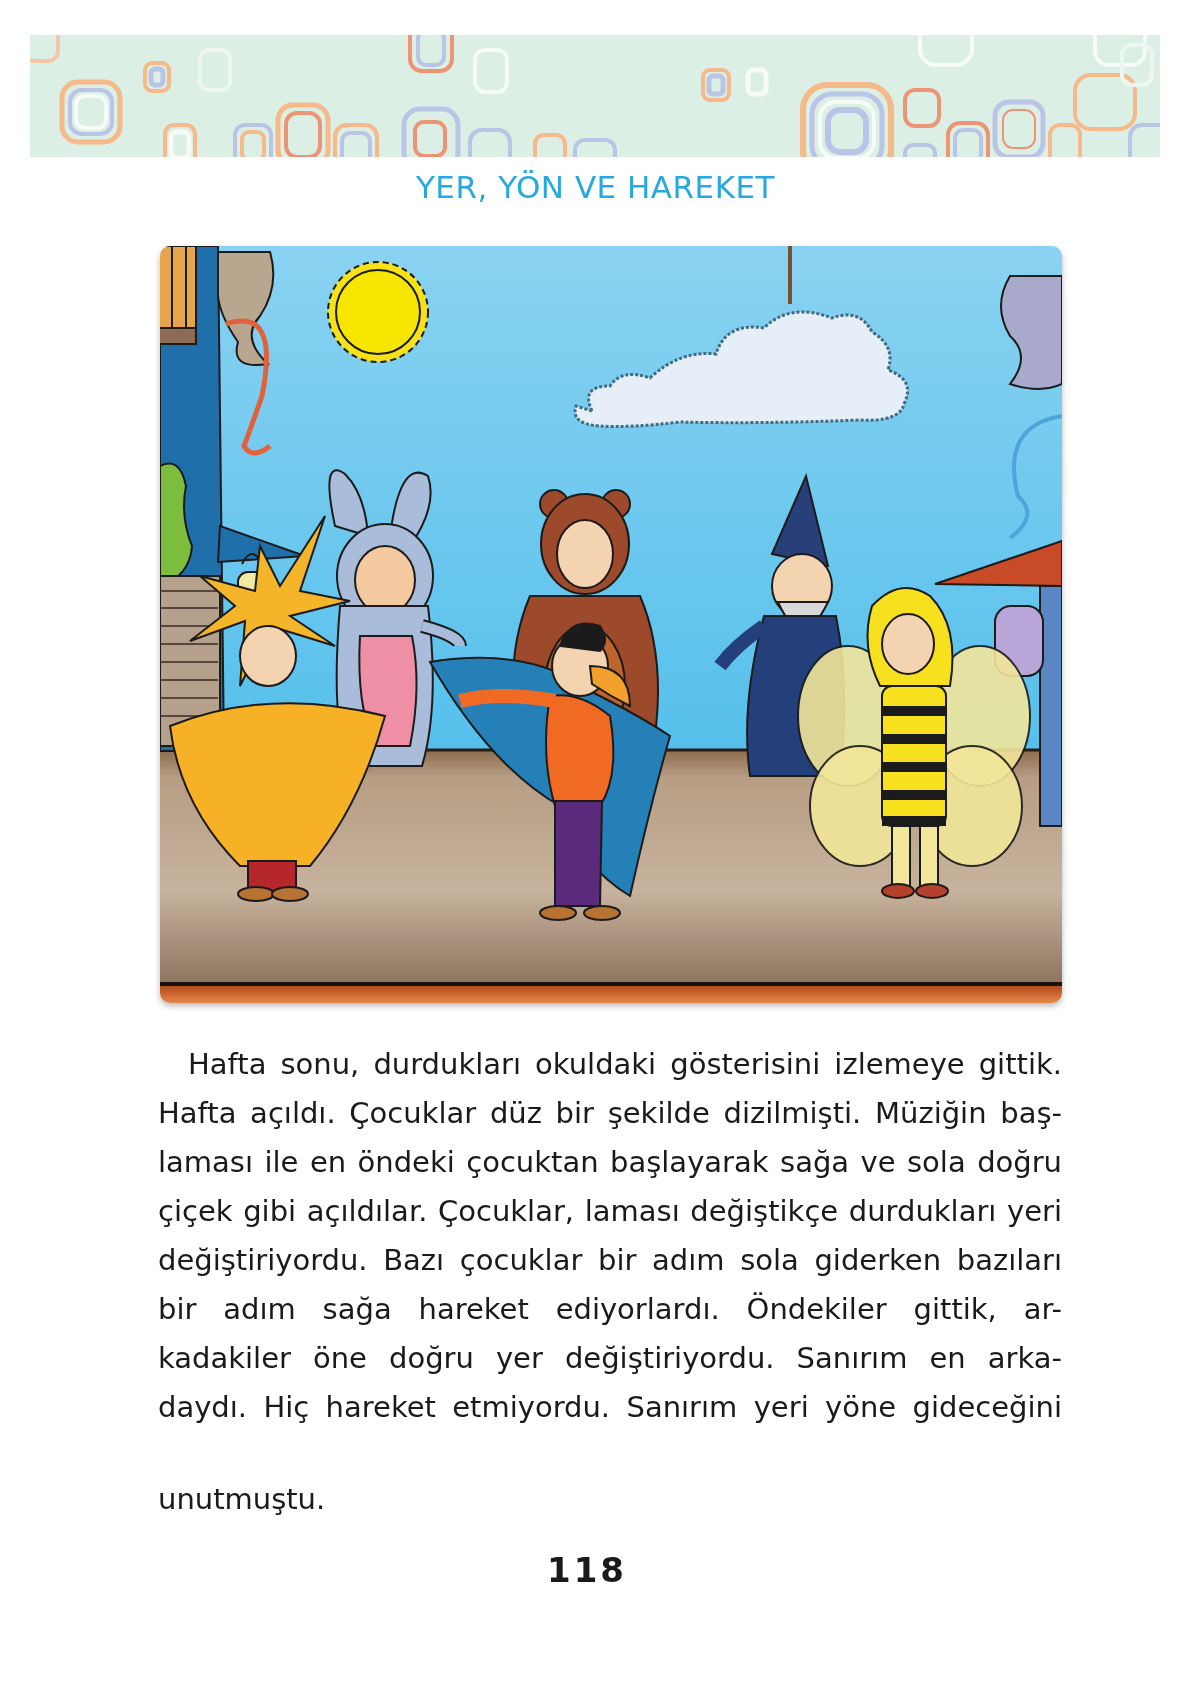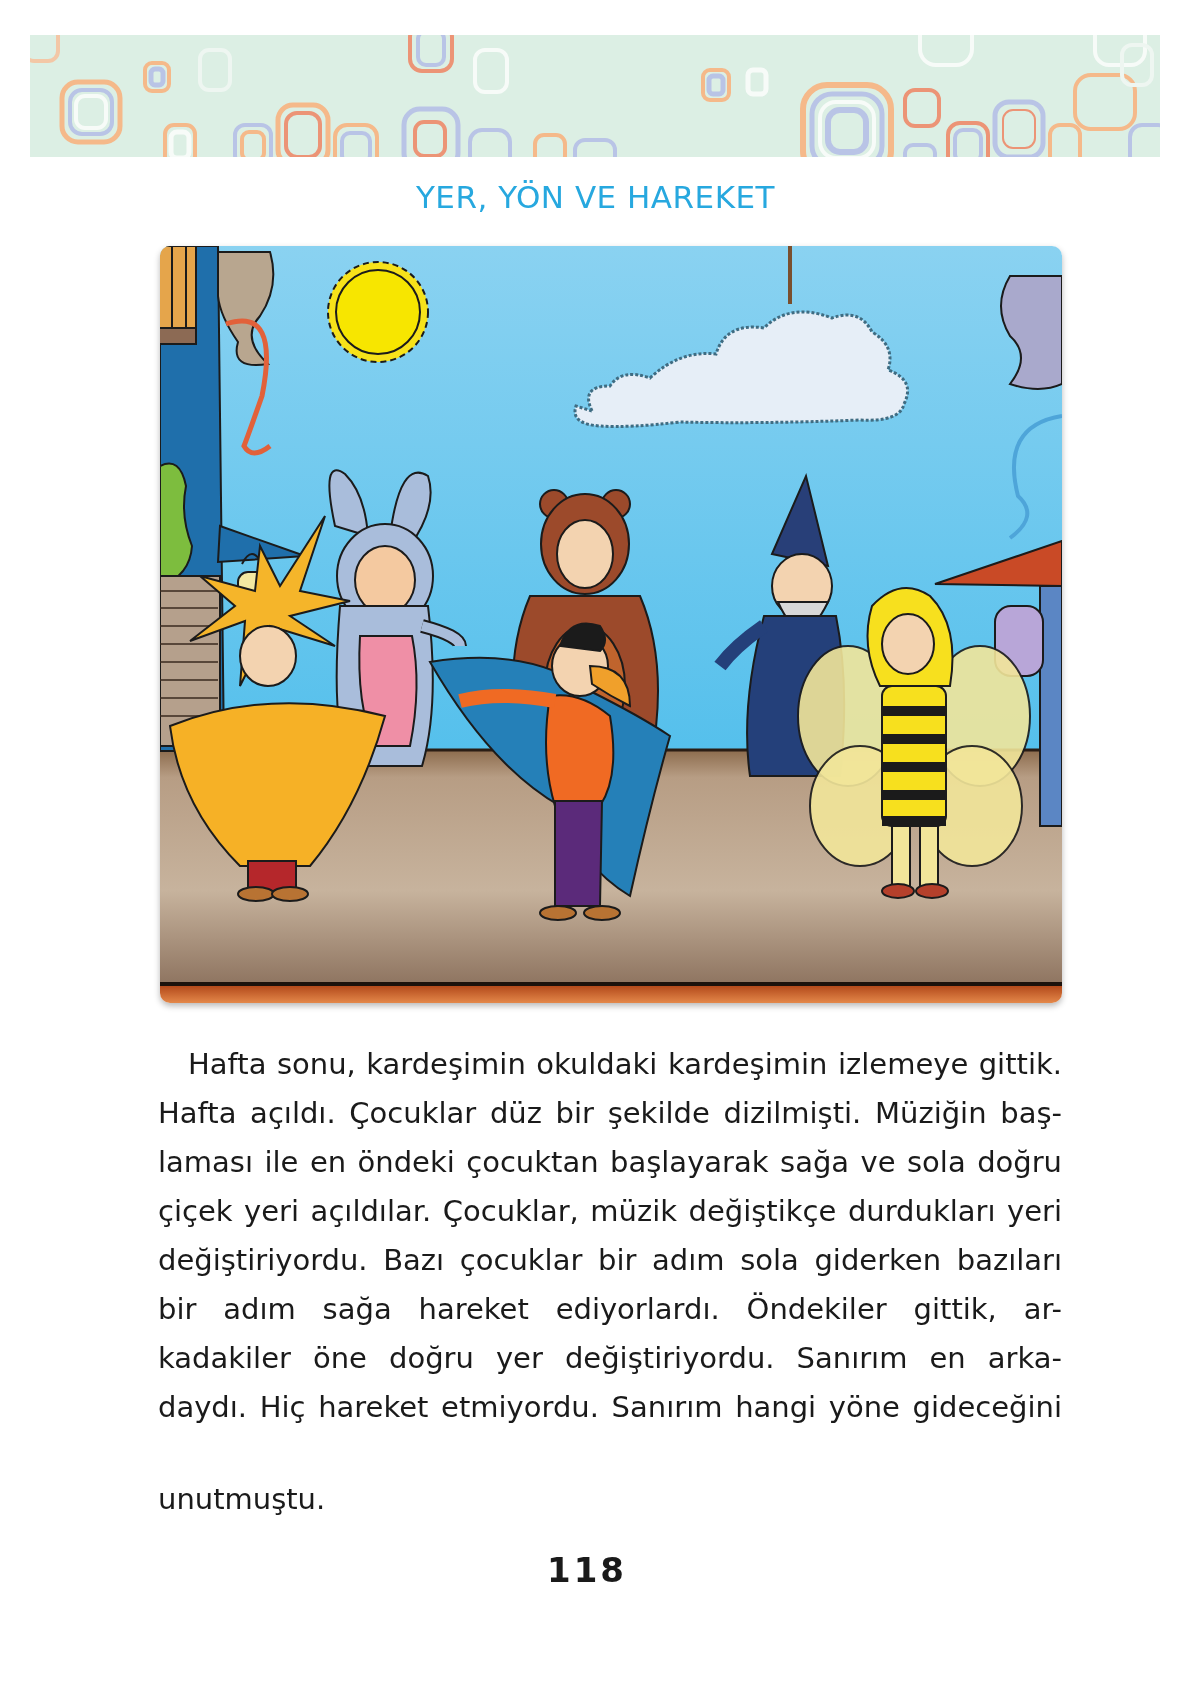--- a/index.html
+++ b/index.html
@@ -1,21 +1,21 @@
 <!DOCTYPE html>
 <html><head>
 <meta charset="utf-8">
 <style>
   html, body { margin:0; padding:0; background:#ffffff; }
   body { width:1191px; height:1684px; position:relative; overflow:hidden;
          font-family:"DejaVu Sans", "Liberation Sans", sans-serif; color:#1a1a1a; }
   .banner { position:absolute; left:30px; top:35px; width:1130px; height:122px;
             background:#dcefe4; overflow:hidden; }
   .banner svg { position:absolute; left:0; top:0; }
-  .title { position:absolute; left:0; width:1191px; top:178px; text-align:center;
+  .title { position:absolute; left:0; width:1191px; top:168px; text-align:center;
            font-size:31px; letter-spacing:0.5px; line-height:38px; }
   .illus { position:absolute; left:160px; top:246px; width:902px; height:757px;
            border-radius:10px; overflow:hidden; box-shadow:0 3px 6px rgba(0,0,0,0.28); }
   .illus svg { display:block; }
   .para { position:absolute; left:158px; top:1040px; width:904px; }
   .line { display:block; font-size:29px; line-height:49px; height:49px;
           text-align:justify; text-align-last:justify; white-space:nowrap; }
   .line.indent { padding-left:30px; }
   .line.last { text-align-last:left;margin-top:43px; }
   .pagenum { position:absolute; left:0; width:1174px; top:1550px; text-align:center;
@@ -214,24 +214,24 @@
       </g>
       <rect x="732" y="580" width="18" height="60" fill="#f2e69a"></rect>
       <rect x="760" y="580" width="18" height="60" fill="#f2e69a"></rect>
       <ellipse cx="738" cy="645" rx="16" ry="7" fill="#b5402b"></ellipse>
       <ellipse cx="772" cy="645" rx="16" ry="7" fill="#b5402b"></ellipse>
     </g>
   </svg>
 </div>
 
 <div class="para">
-  <span class="line indent">Hafta sonu, kardeşimin okuldaki kardeşimin izlemeye gittik.</span>
+  <span class="line indent">Hafta sonu, durdukları okuldaki gösterisini izlemeye gittik.</span>
   <span class="line">Hafta açıldı. Çocuklar düz bir şekilde dizilmişti. Müziğin baş-</span>
   <span class="line">laması ile en öndeki çocuktan başlayarak sağa ve sola doğru</span>
-  <span class="line">çiçek yeri açıldılar. Çocuklar, müzik değiştikçe durdukları yeri</span>
+  <span class="line">çiçek gibi açıldılar. Çocuklar, laması değiştikçe durdukları yeri</span>
   <span class="line">değiştiriyordu. Bazı çocuklar bir adım sola giderken bazıları</span>
   <span class="line">bir adım sağa hareket ediyorlardı. Öndekiler gittik, ar-</span>
   <span class="line">kadakiler öne doğru yer değiştiriyordu. Sanırım en arka-</span>
-  <span class="line">daydı. Hiç hareket etmiyordu. Sanırım hangi yöne gideceğini</span>
+  <span class="line">daydı. Hiç hareket etmiyordu. Sanırım yeri yöne gideceğini</span>
   <span class="line last">unutmuştu.</span>
 </div>
 
 <div class="pagenum">118</div>
 
 </body></html>

